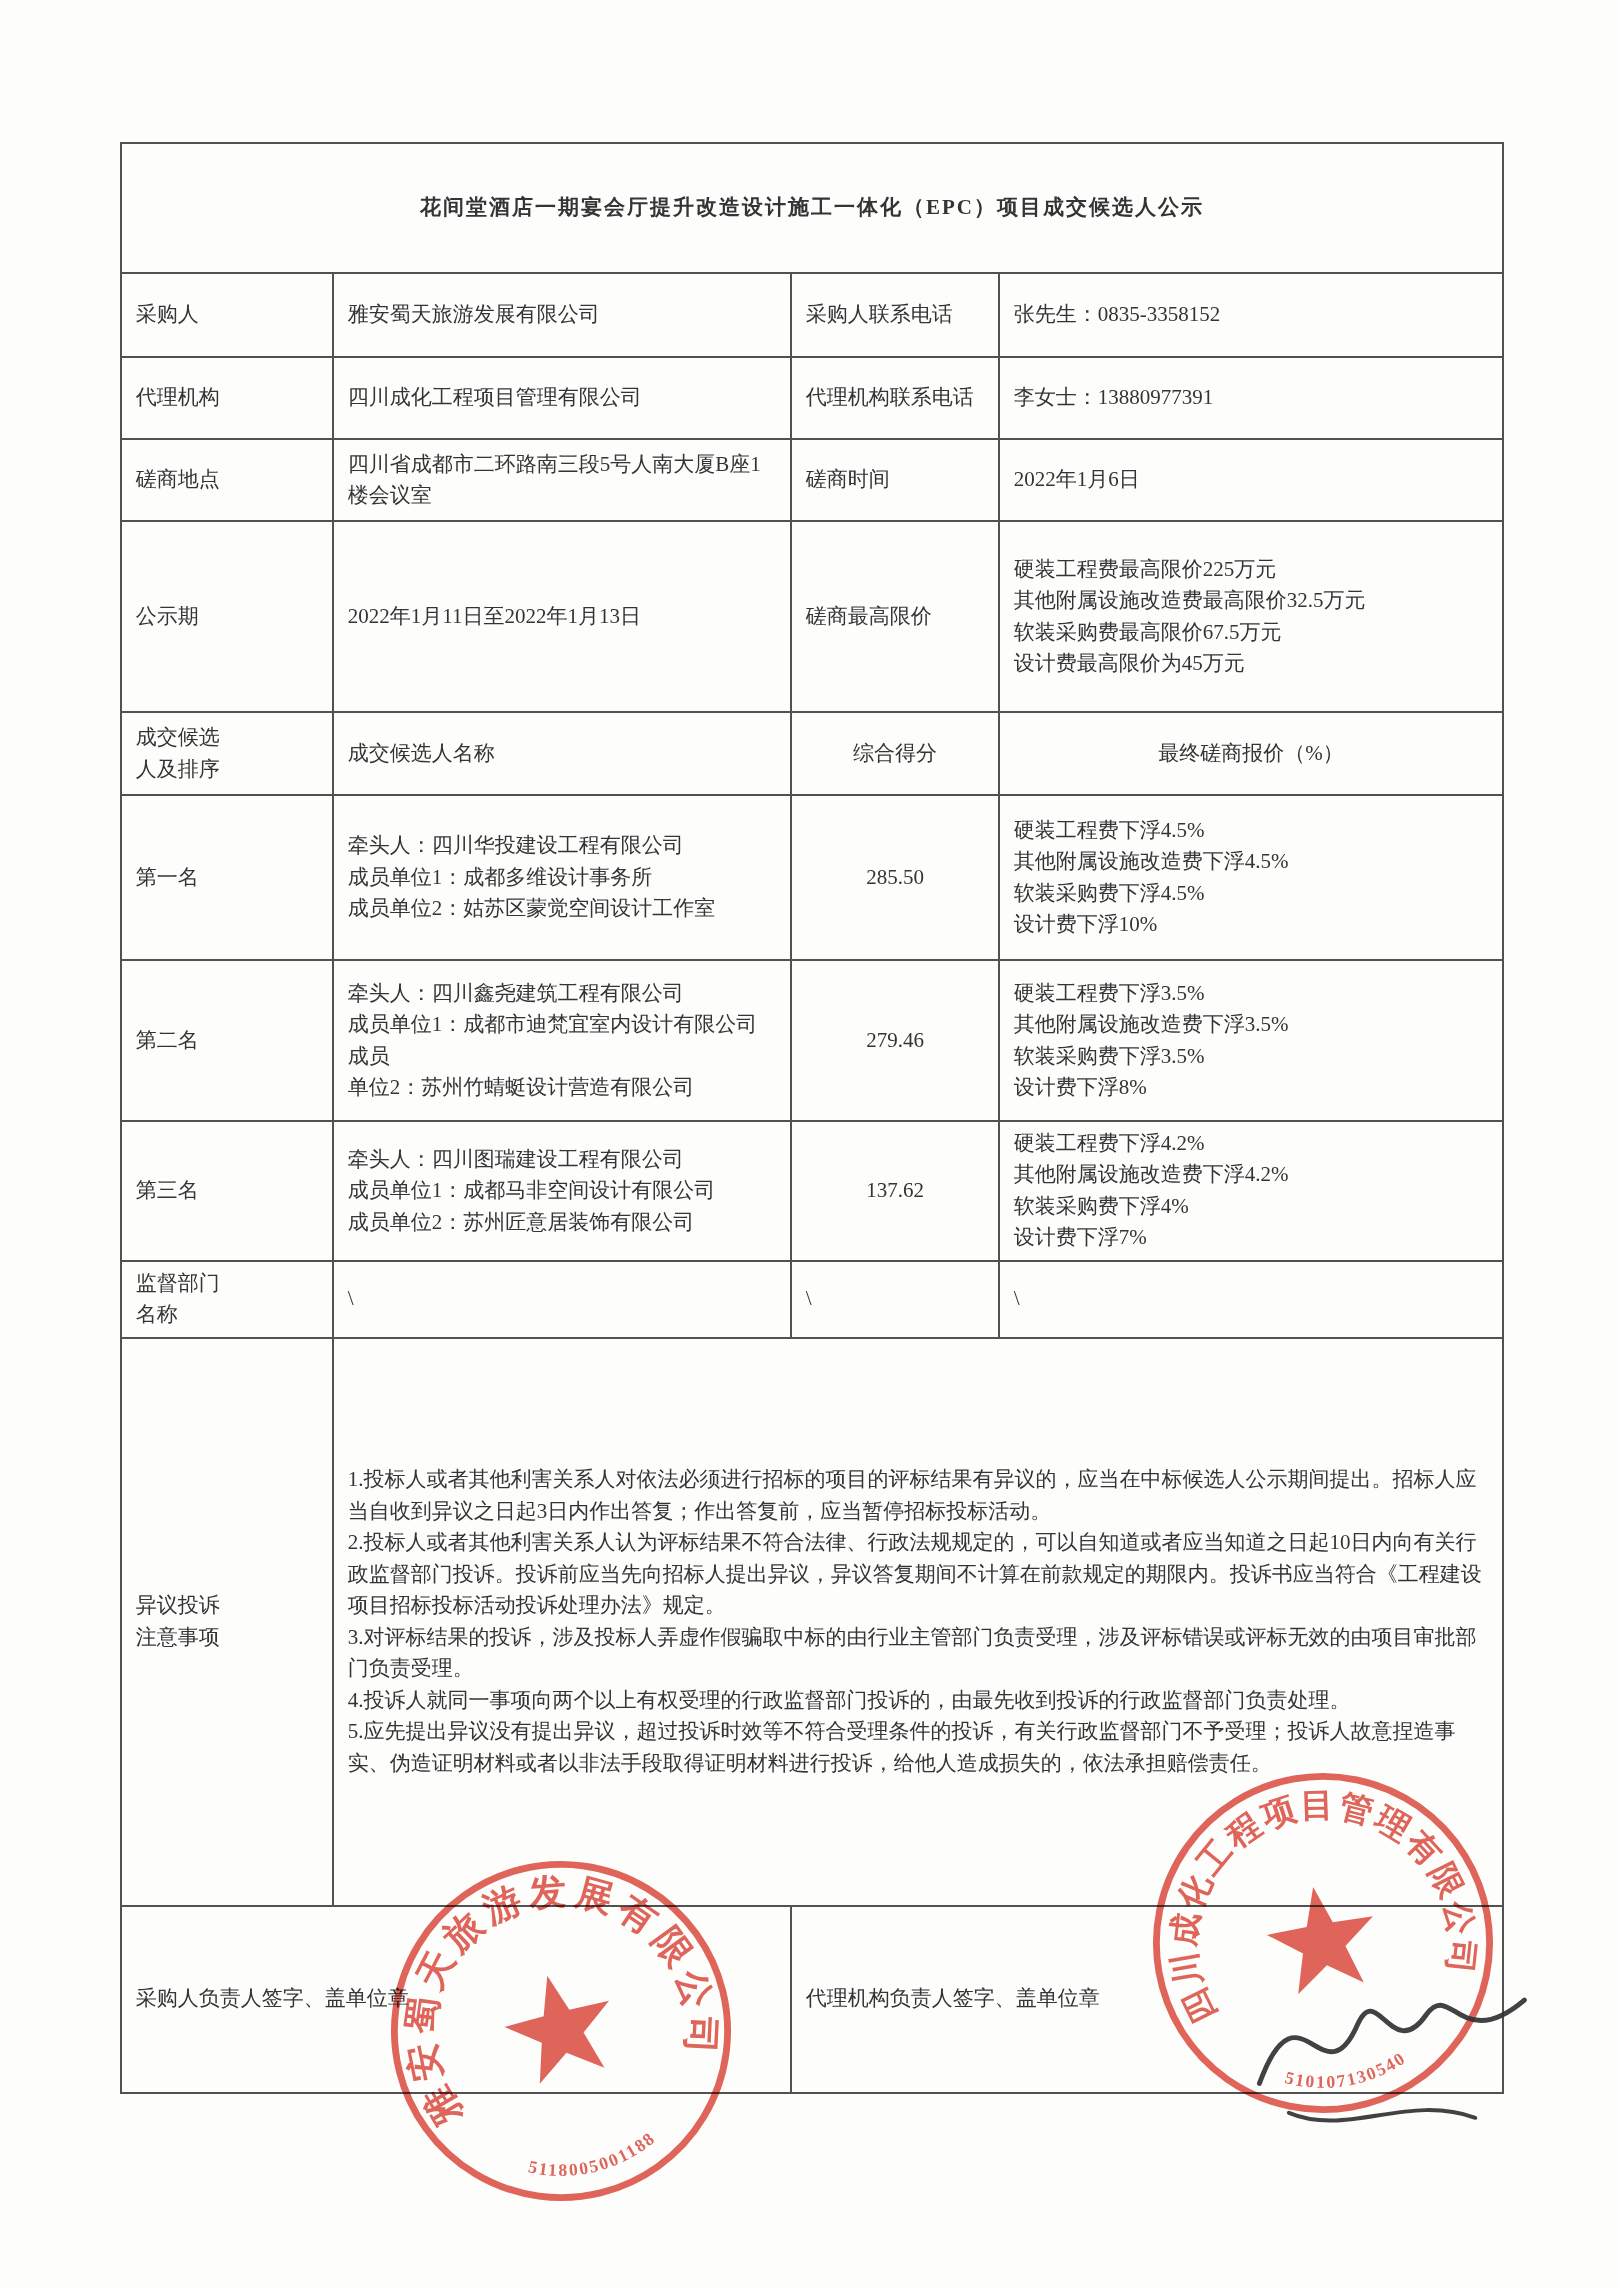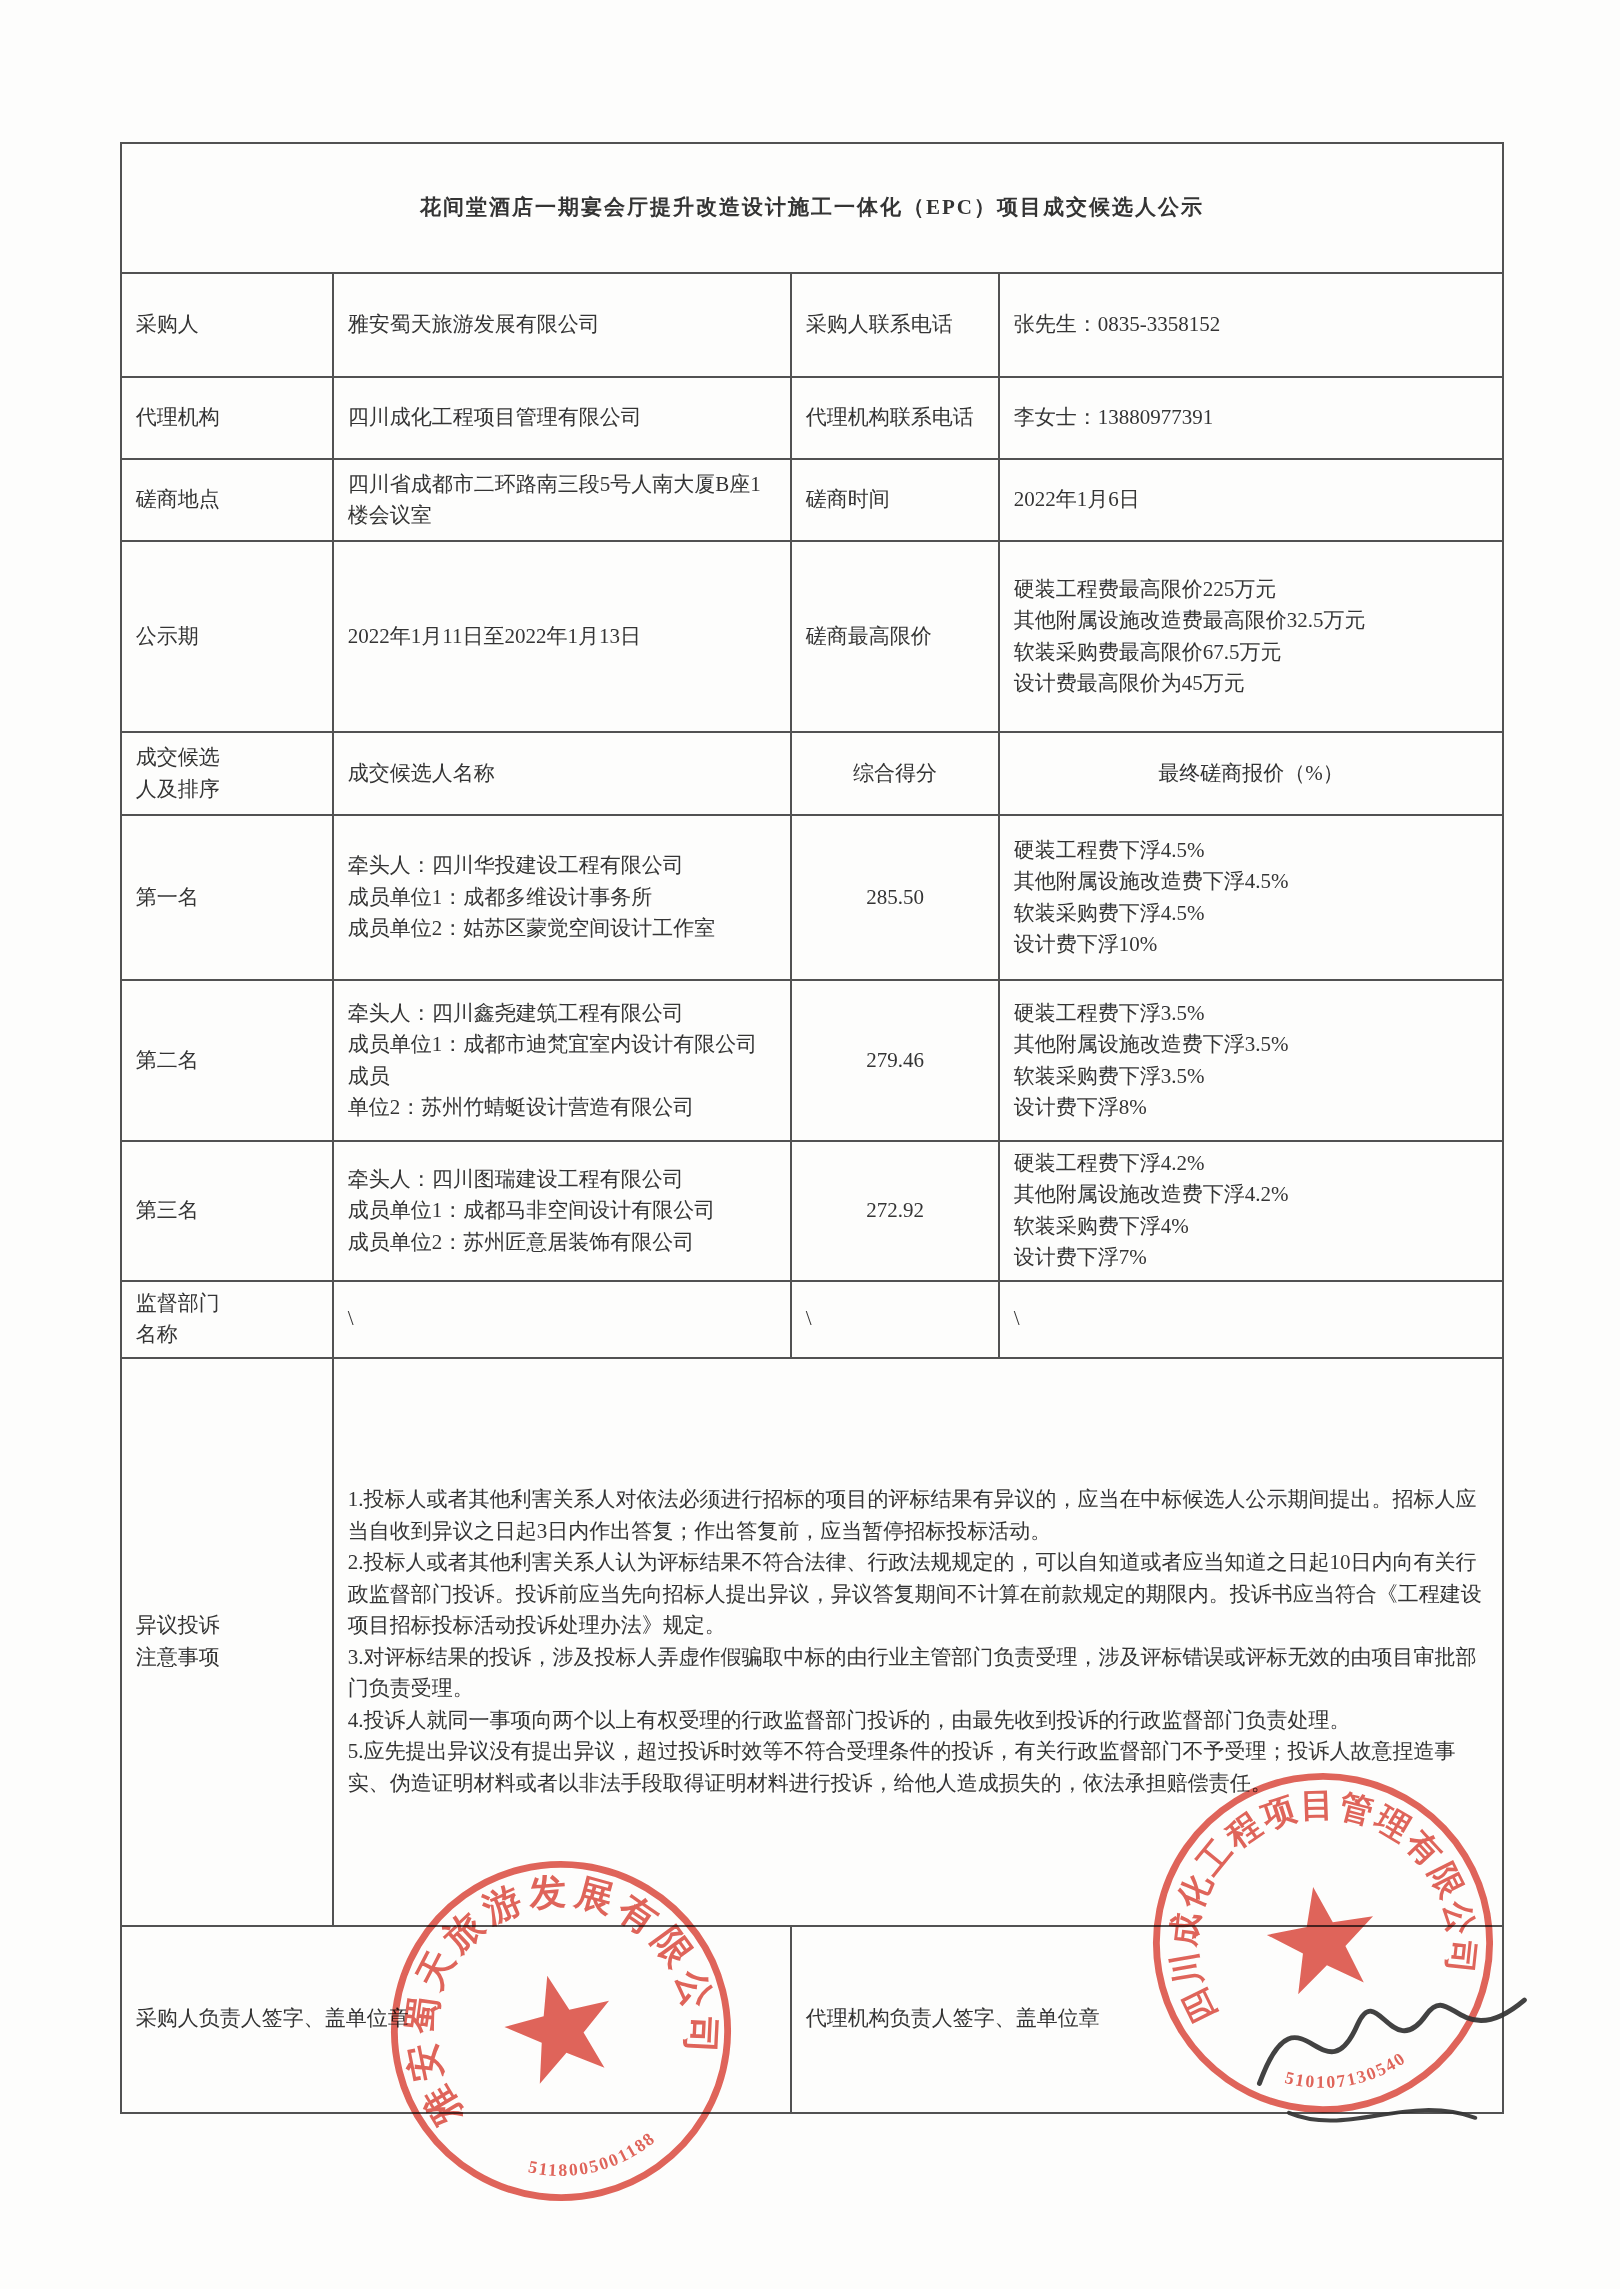--- a/index.html
+++ b/index.html
@@ -14,21 +14,21 @@
   }
   table.doc td{
     border:2px solid #525252;
     font-size:21px;line-height:1.5;
     padding:5.9px 13.7px;vertical-align:middle;
     white-space:pre-line;word-break:break-all;
   }
   .c1{width:212px}.c2{width:458px}.c3{width:208px}.c4{width:504px}
   tr.r-title{height:130px}
   tr.r-project{height:69px}
-  tr.r-purchaser{height:104px}
+  tr.r-purchaser{height:84px}
   tr.r-agency{height:82px}
   tr.r-venue{height:82px}
   tr.r-publicity{height:191px}
   tr.r-chead{height:83px}
   tr.r-cand1{height:165px}
   tr.r-cand2{height:161px}
   tr.r-cand3{height:137px}
   tr.r-other{height:67px}
   tr.r-superv{height:74px}
   tr.r-objection{height:568px}
@@ -128,21 +128,21 @@
 其他附属设施改造费下浮3.5%
 软装采购费下浮3.5%
 设计费下浮8%</td>
     </tr>
 
     <tr class="r-cand3">
       <td>第三名</td>
       <td>牵头人：四川图瑞建设工程有限公司
 成员单位1：成都马非空间设计有限公司
 成员单位2：苏州匠意居装饰有限公司</td>
-      <td class="center">272.92</td>
+      <td class="center">137.62</td>
       <td class="quote">硬装工程费下浮4.2%
 其他附属设施改造费下浮4.2%
 软装采购费下浮4%
 设计费下浮7%</td>
     </tr>
 
 
     <tr class="r-superv">
       <td>监督部门
 名称</td>

